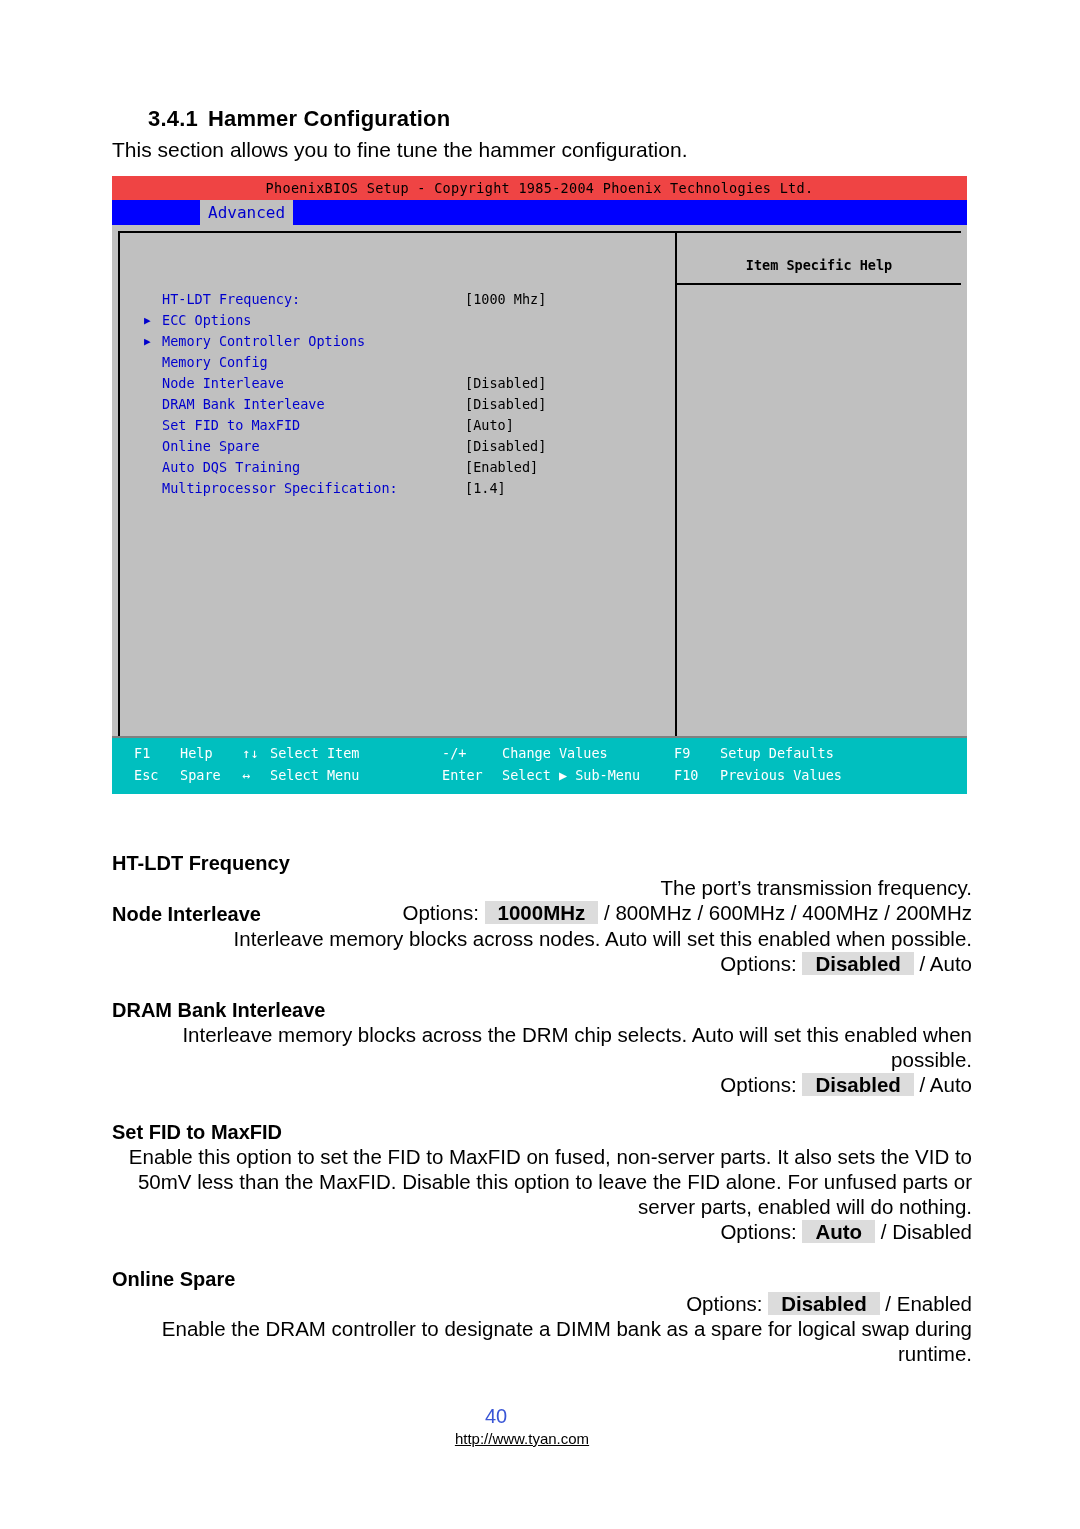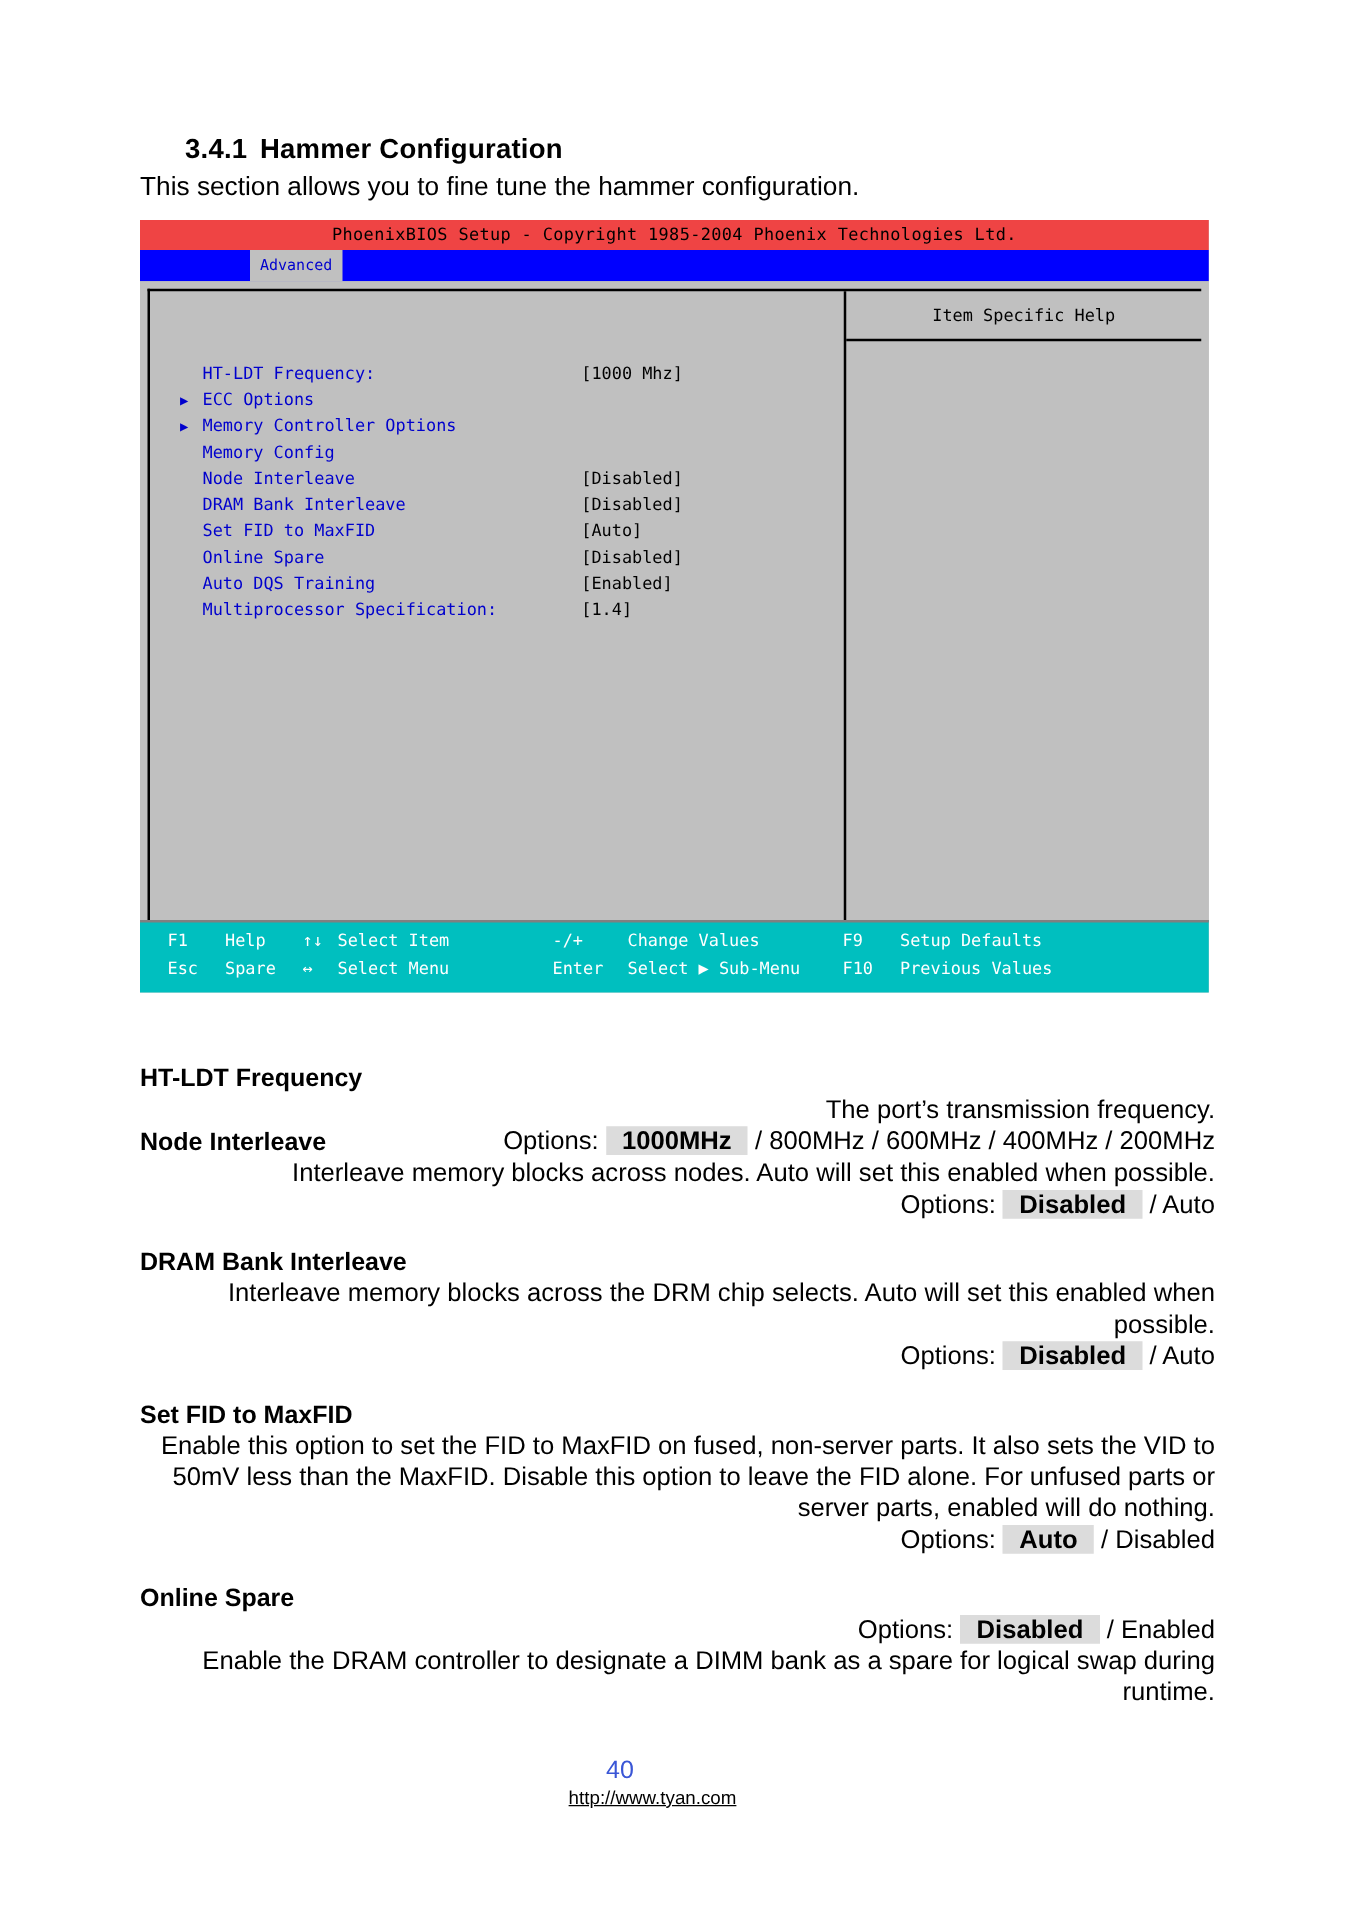--- a/index.html
+++ b/index.html
@@ -71,21 +71,21 @@
   }
   .bios-tab {
     position: absolute;
     left: 88px;
     top: 0;
     height: 25px;
     line-height: 25px;
     padding: 0 8px;
     background: #c0c0c0;
     color: #0000cd;
-    font-size: 12px;
+    font-size: 16px;
   }
   .bios-body {
     position: relative;
     height: 511px;
     background: #c0c0c0;
     padding: 6px 6px 0 6px;
     box-sizing: border-box;
   }
   .bios-inner {
     position: relative;
@@ -99,23 +99,24 @@
   .bios-left {
     position: absolute;
     left: 0; top: 0;
     width: 557px;
     height: 100%;
     border-right: 2px solid #000;
     box-sizing: border-box;
   }
   .bios-right {
     position: absolute;
-    left: 557px; top: 0;
+    left: 557px; top: 12px;
     right: 0;
     height: 100%;
+    font-weight: bold;
   }
   .help-title {
     height: 40px;
     line-height: 40px;
     text-align: center;
     font-size: 13.5px;
     color: #000;
     border-bottom: 2px solid #000;
     box-sizing: border-box;
   }

